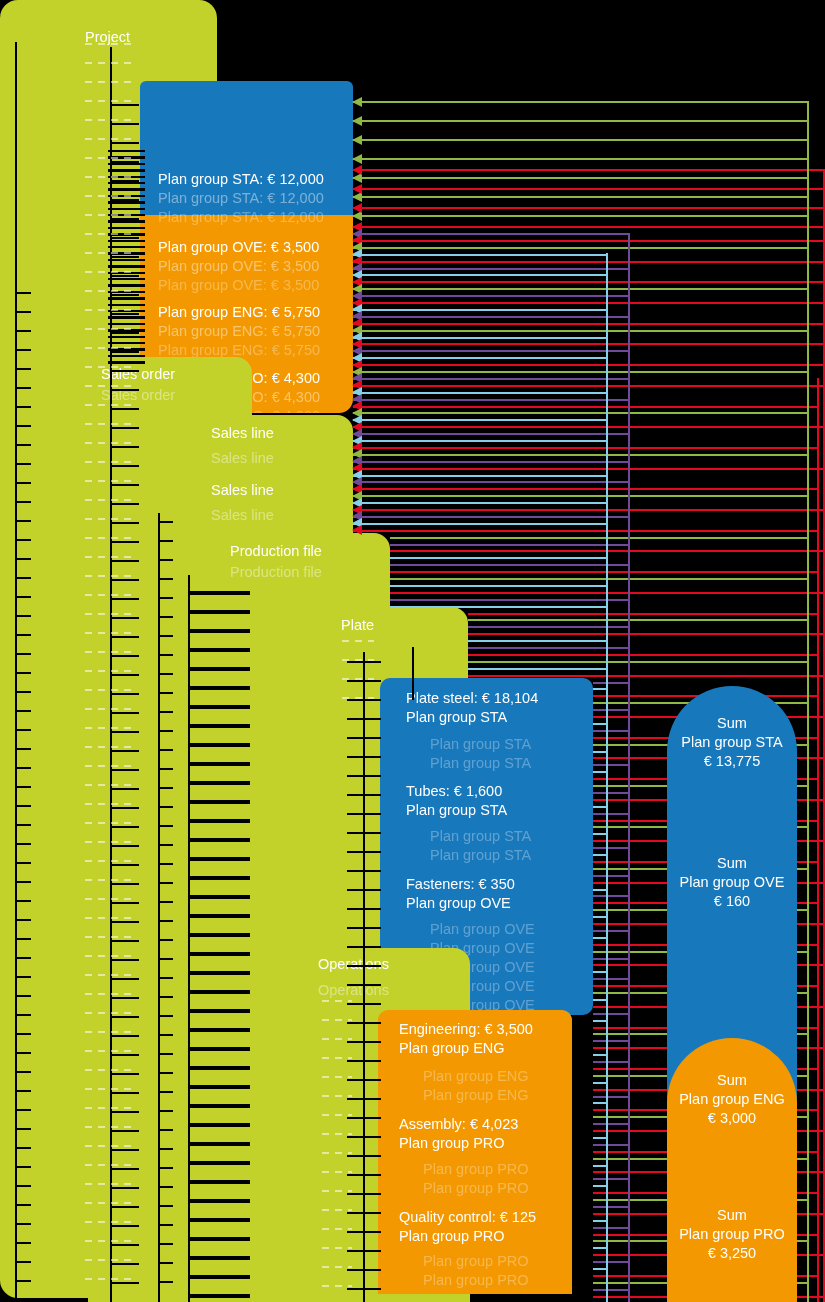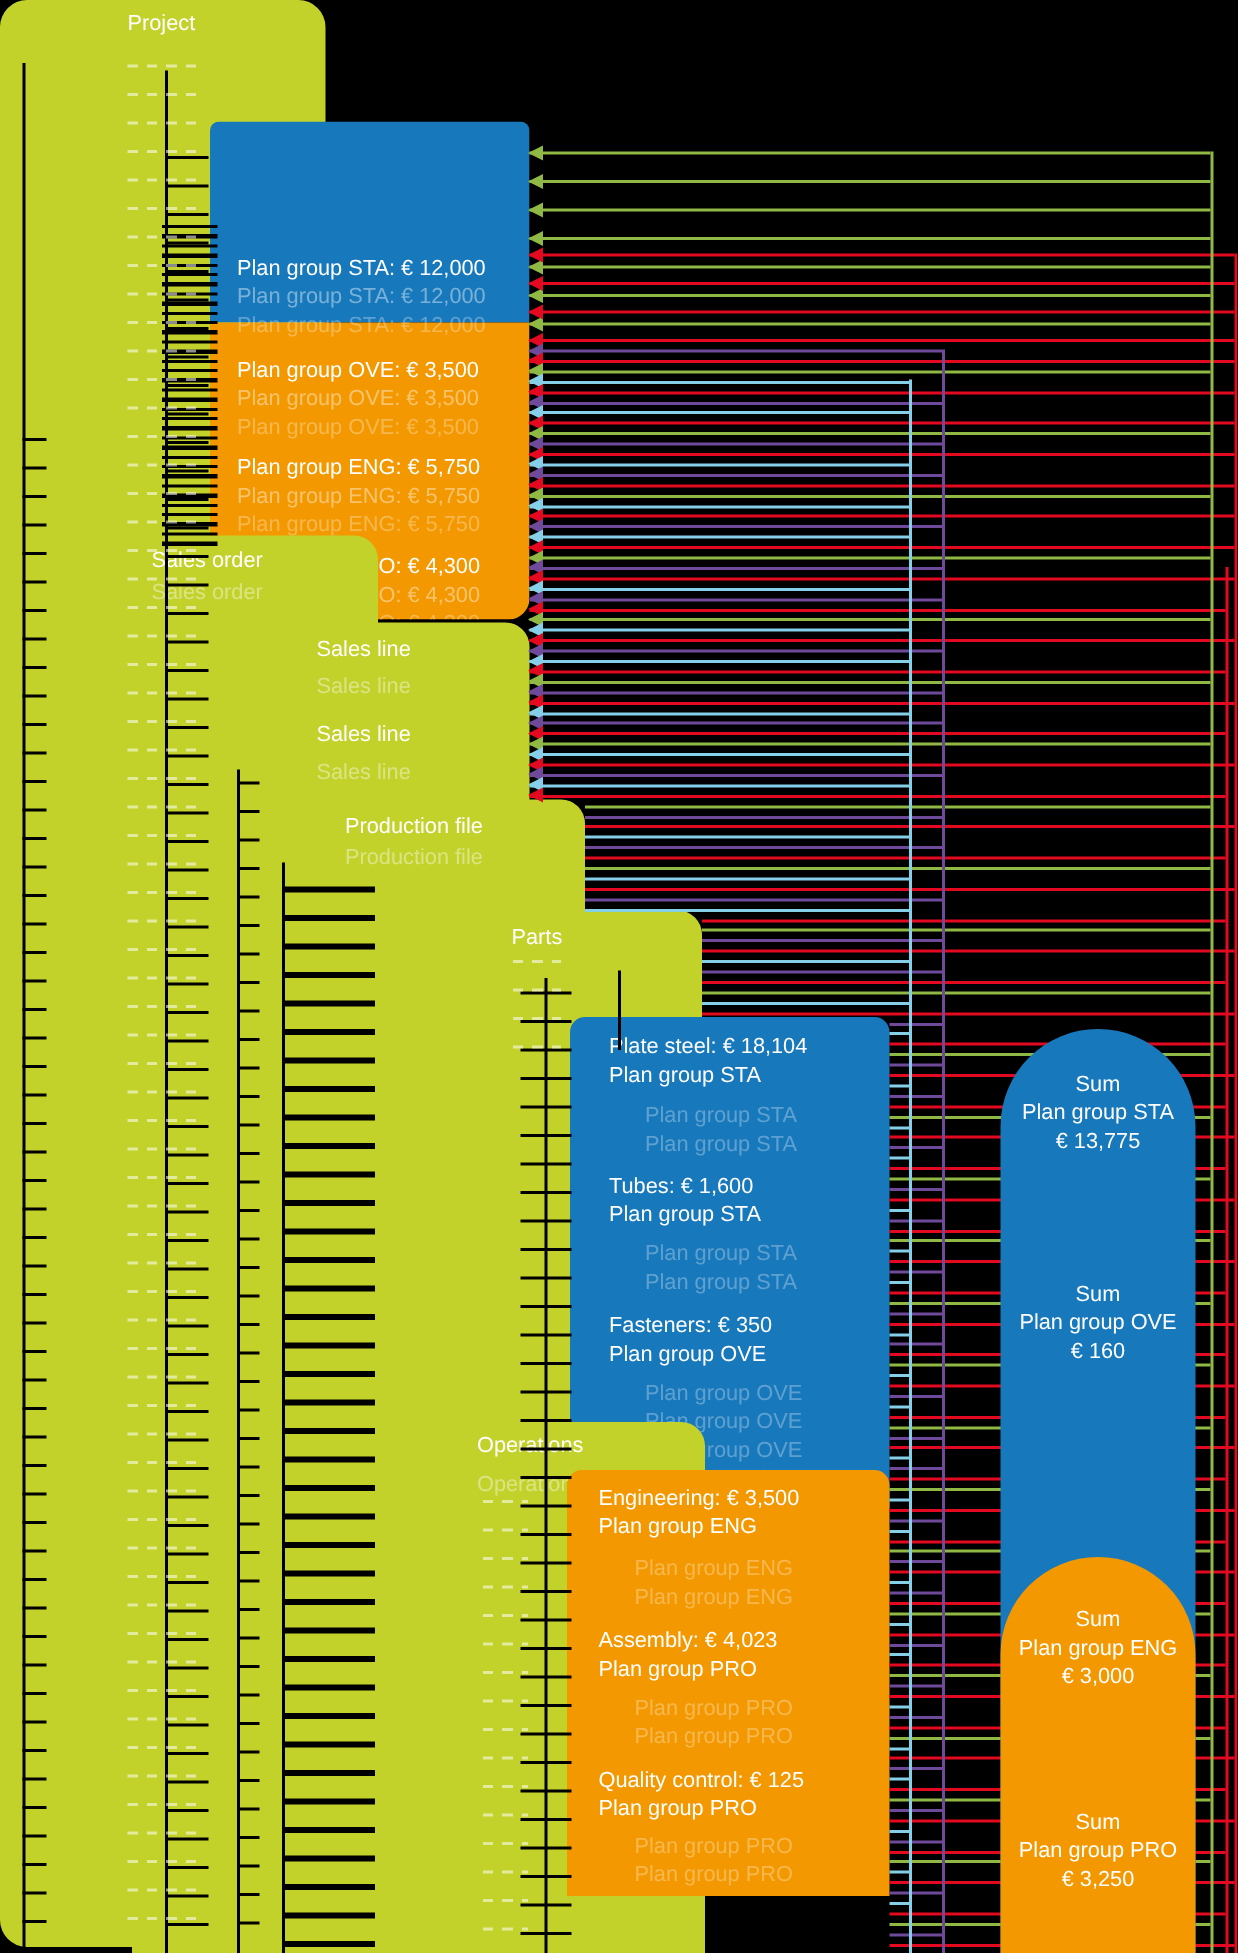--- a/index.html
+++ b/index.html
@@ -14,21 +14,21 @@
   .twoline{position:absolute;font-size:14.5px;line-height:19px;white-space:nowrap;color:#fff;}
   .capsule{position:absolute;width:130px;border-radius:65px 65px 0 0;}
   .sumstack{position:absolute;width:130px;text-align:center;font-size:14.5px;line-height:19px;color:#fff;}
 </style>
 </head>
 <body>
 
 <div id="stage">
 
   <div class="box" id="box-project" style="left: 0px; width: 217px; height: 1298px; border-radius: 18px; background: rgb(194, 210, 42);"></div>
-  <div class="lbl" style="left:85px;top:7px;">Project</div>
+  <div class="lbl" style="left:85px;top:28px;">Project</div>
 
   <div class="box" id="box-plangroup" style="left:140px;top:81px;width:213px;height:332px;border-radius:6px 6px 14px 0;overflow:hidden;">
     <div style="position: absolute; left: 0px; top: 0px; width: 213px; height: 134px; background: rgb(24, 120, 188);" class="pg-blue"></div>
     <div style="position: absolute; left: 0px; top: 134px; width: 213px; height: 198px; background: rgb(243, 152, 0);" class="pg-orange"></div>
     <div class="lbl" style="left:18px;top:89px;">Plan group STA: € 12,000</div>
     <div class="lbl ghost" style="left:18px;top:108px;">Plan group STA: € 12,000</div>
     <div class="lbl ghost2" style="left:18px;top:127px;">Plan group STA: € 12,000</div>
     <div class="lbl" style="left:18px;top:157px;">Plan group OVE: € 3,500</div>
     <div class="lbl ghost" style="left:18px;top:176px;">Plan group OVE: € 3,500</div>
     <div class="lbl ghost2" style="left:18px;top:195px;">Plan group OVE: € 3,500</div>
@@ -49,21 +49,21 @@
   <div class="lbl" style="left:211px;top:424px;">Sales line</div>
   <div class="lbl ghost" style="left:211px;top:449px;">Sales line</div>
   <div class="lbl" style="left:211px;top:481px;">Sales line</div>
   <div class="lbl ghost" style="left:211px;top:506px;">Sales line</div>
 
   <div class="box" id="box-production" style="left: 185px; top: 533px; width: 205px; height: 769px; border-radius: 16px 16px 0px 0px; background: rgb(194, 210, 42);"></div>
   <div class="lbl" style="left:230px;top:542px;">Production file</div>
   <div class="lbl ghost" style="left:230px;top:563px;">Production file</div>
 
   <div class="box" id="box-parts" style="left: 220px; top: 607px; width: 248px; height: 695px; border-radius: 0px 16px 0px 0px; background: rgb(194, 210, 42);"></div>
-  <div class="lbl" style="left:341px;top:616px;">Parts</div>
+  <div class="lbl" style="left:341px;top:616px;">Plate</div>
 
   <div class="box" id="box-parts-blue" style="left: 380px; top: 678px; width: 213px; height: 337px; border-radius: 10px; overflow: hidden; background: rgb(24, 120, 188);">
     <div class="twoline" style="left:26px;top:11px;">
       <div>Plate steel: € 18,104</div>
       <div>Plan group STA</div>
     </div>
     <div class="twoline ghost2" style="left:50px;top:57px;">
       <div>Plan group STA</div>
       <div>Plan group STA</div>
     </div>
@@ -85,21 +85,21 @@
       <div>Plan group OVE</div>
       <div>Plan group OVE</div>
       <div>Plan group OVE</div>
     </div>
   </div>
 
   <div class="box" id="box-operations" style="left: 275px; top: 948px; width: 195px; height: 354px; border-radius: 16px 16px 0px 0px; background: rgb(194, 210, 42);"></div>
   <div class="lbl" style="left:318px;top:955px;">Operations</div>
   <div class="lbl ghost" style="left:318px;top:981px;">Operations</div>
 
-  <div class="box" id="box-ops-orange" style="left: 378px; top: 980px; width: 215px; height: 284px; border-radius: 10px 10px 0px 0px; overflow: hidden; background: rgb(243, 152, 0);">
+  <div class="box" id="box-ops-orange" style="left: 378px; top: 1010px; width: 194px; height: 284px; border-radius: 10px 10px 0px 0px; overflow: hidden; background: rgb(243, 152, 0);">
     <div class="twoline" style="left:21px;top:10px;">
       <div>Engineering: € 3,500</div>
       <div>Plan group ENG</div>
     </div>
     <div class="twoline ghost2" style="left:45px;top:57px;">
       <div>Plan group ENG</div>
       <div>Plan group ENG</div>
     </div>
     <div class="twoline" style="left:21px;top:105px;">
       <div>Assembly: € 4,023</div>

